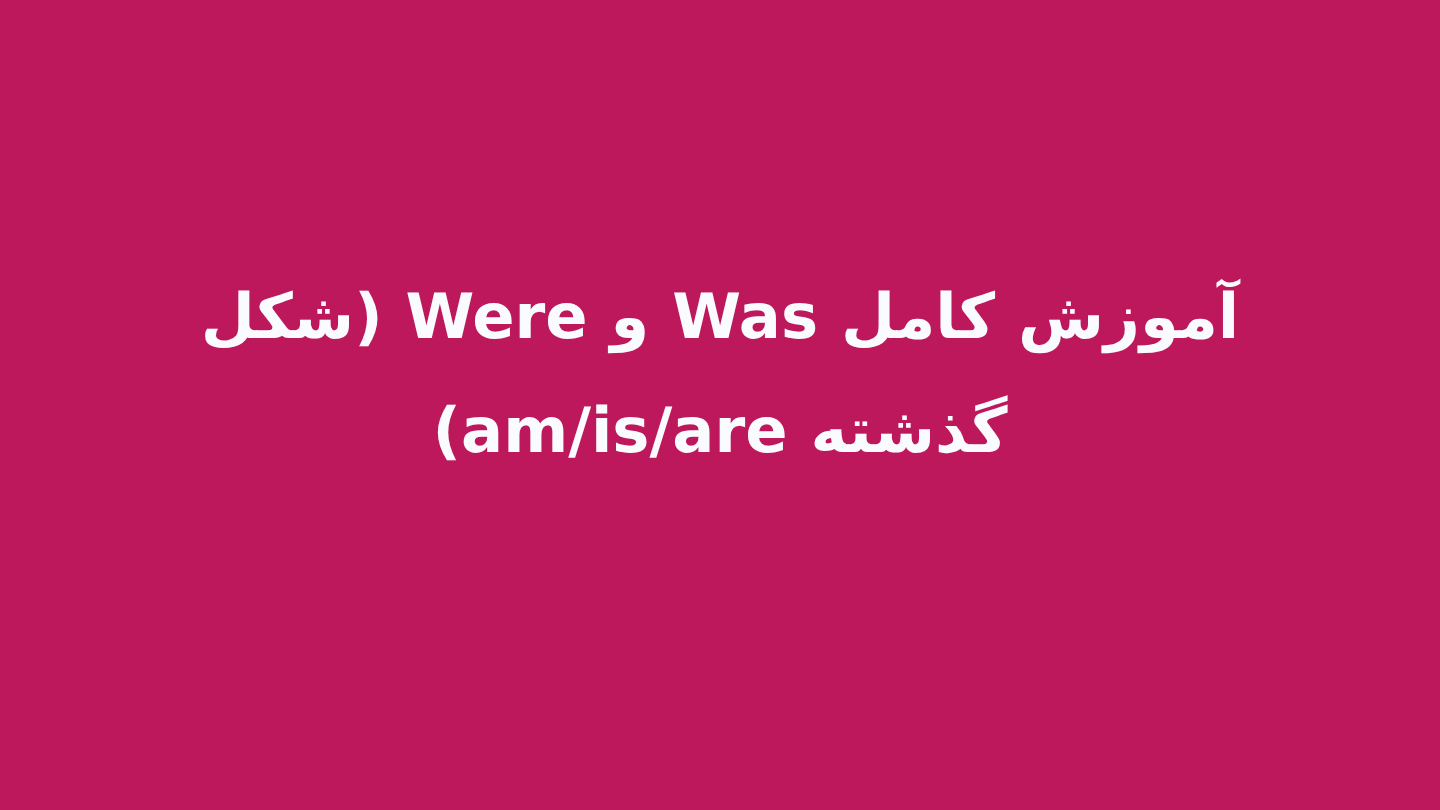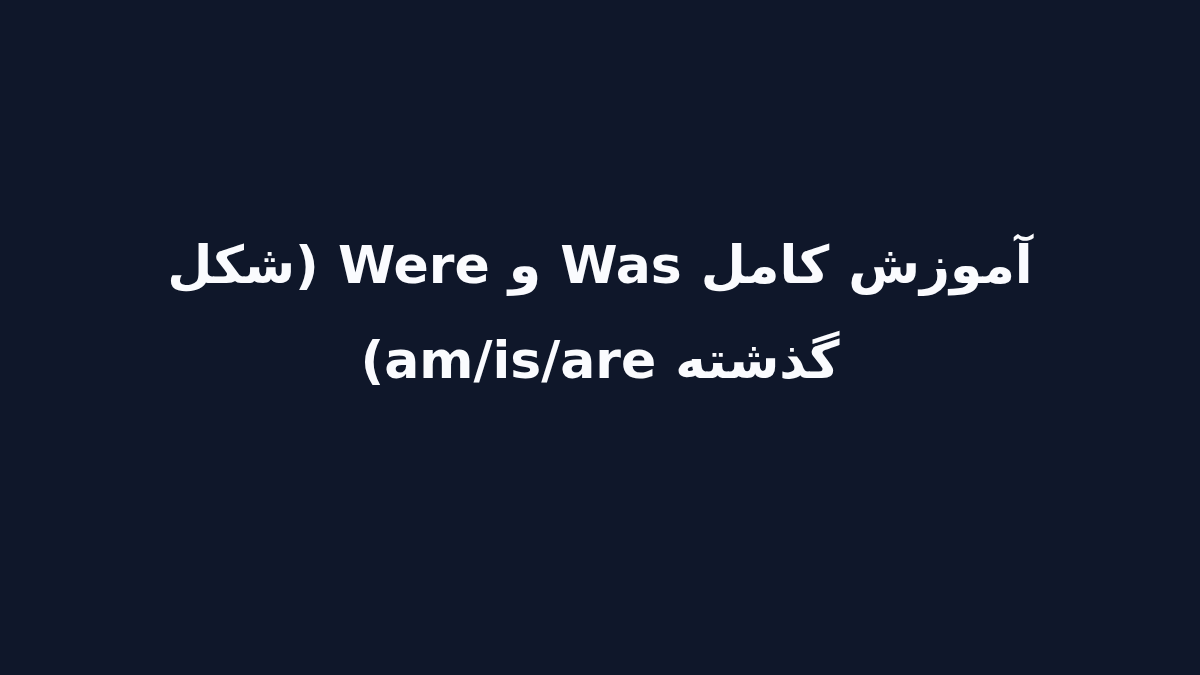--- a/index.html
+++ b/index.html
@@ -13,21 +13,21 @@
     height: 675px;
     overflow: hidden;
     font-family: "DejaVu Sans", "Liberation Sans", sans-serif;
   }
 
   .banner {
     position: relative;
     box-sizing: border-box;
     width: 1200px;
     height: 675px;
-    background-color: #0f172a;
+    background-color: #be185d;
     display: flex;
     align-items: center;
     justify-content: center;
   }
 
   .title-block {
     box-sizing: border-box;
     width: 1010px;
     margin-top: -50px;
     padding: 0 8px;

